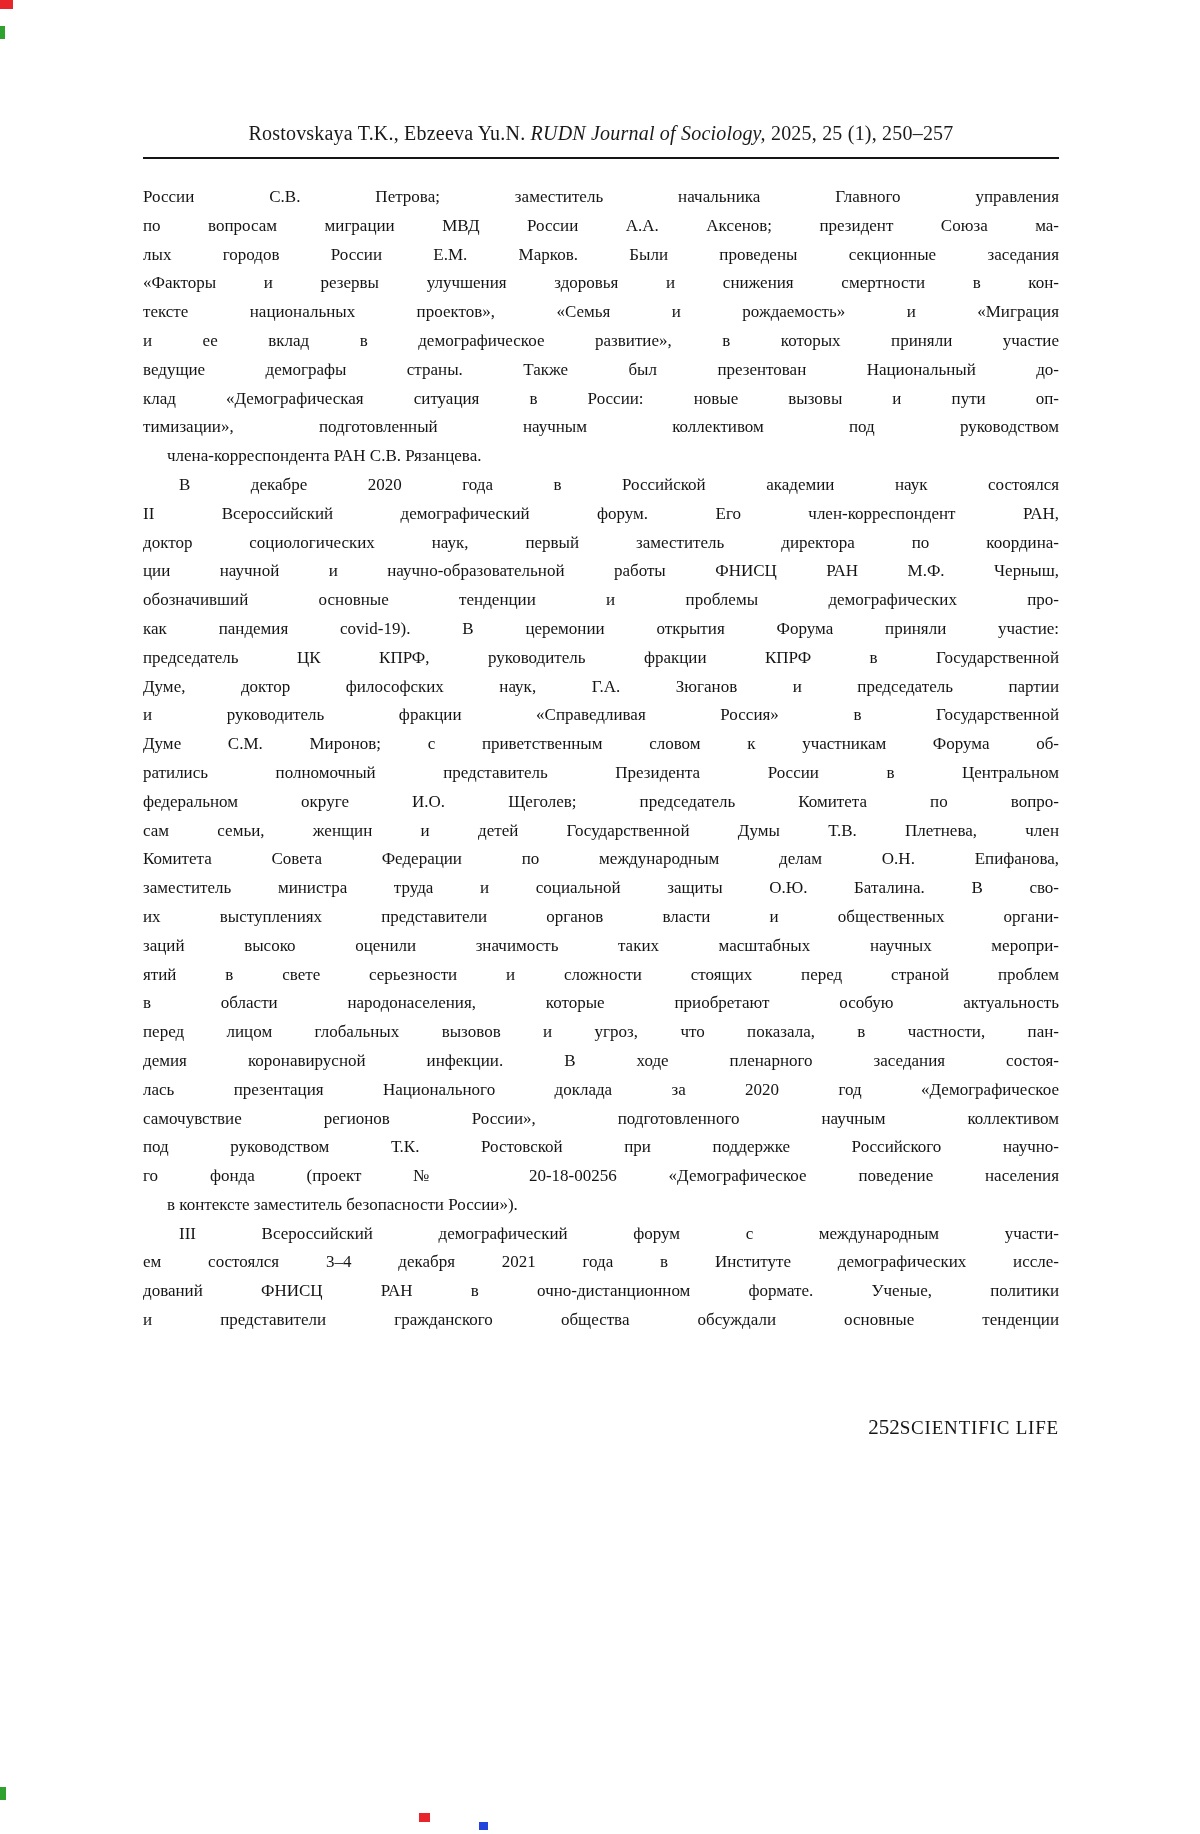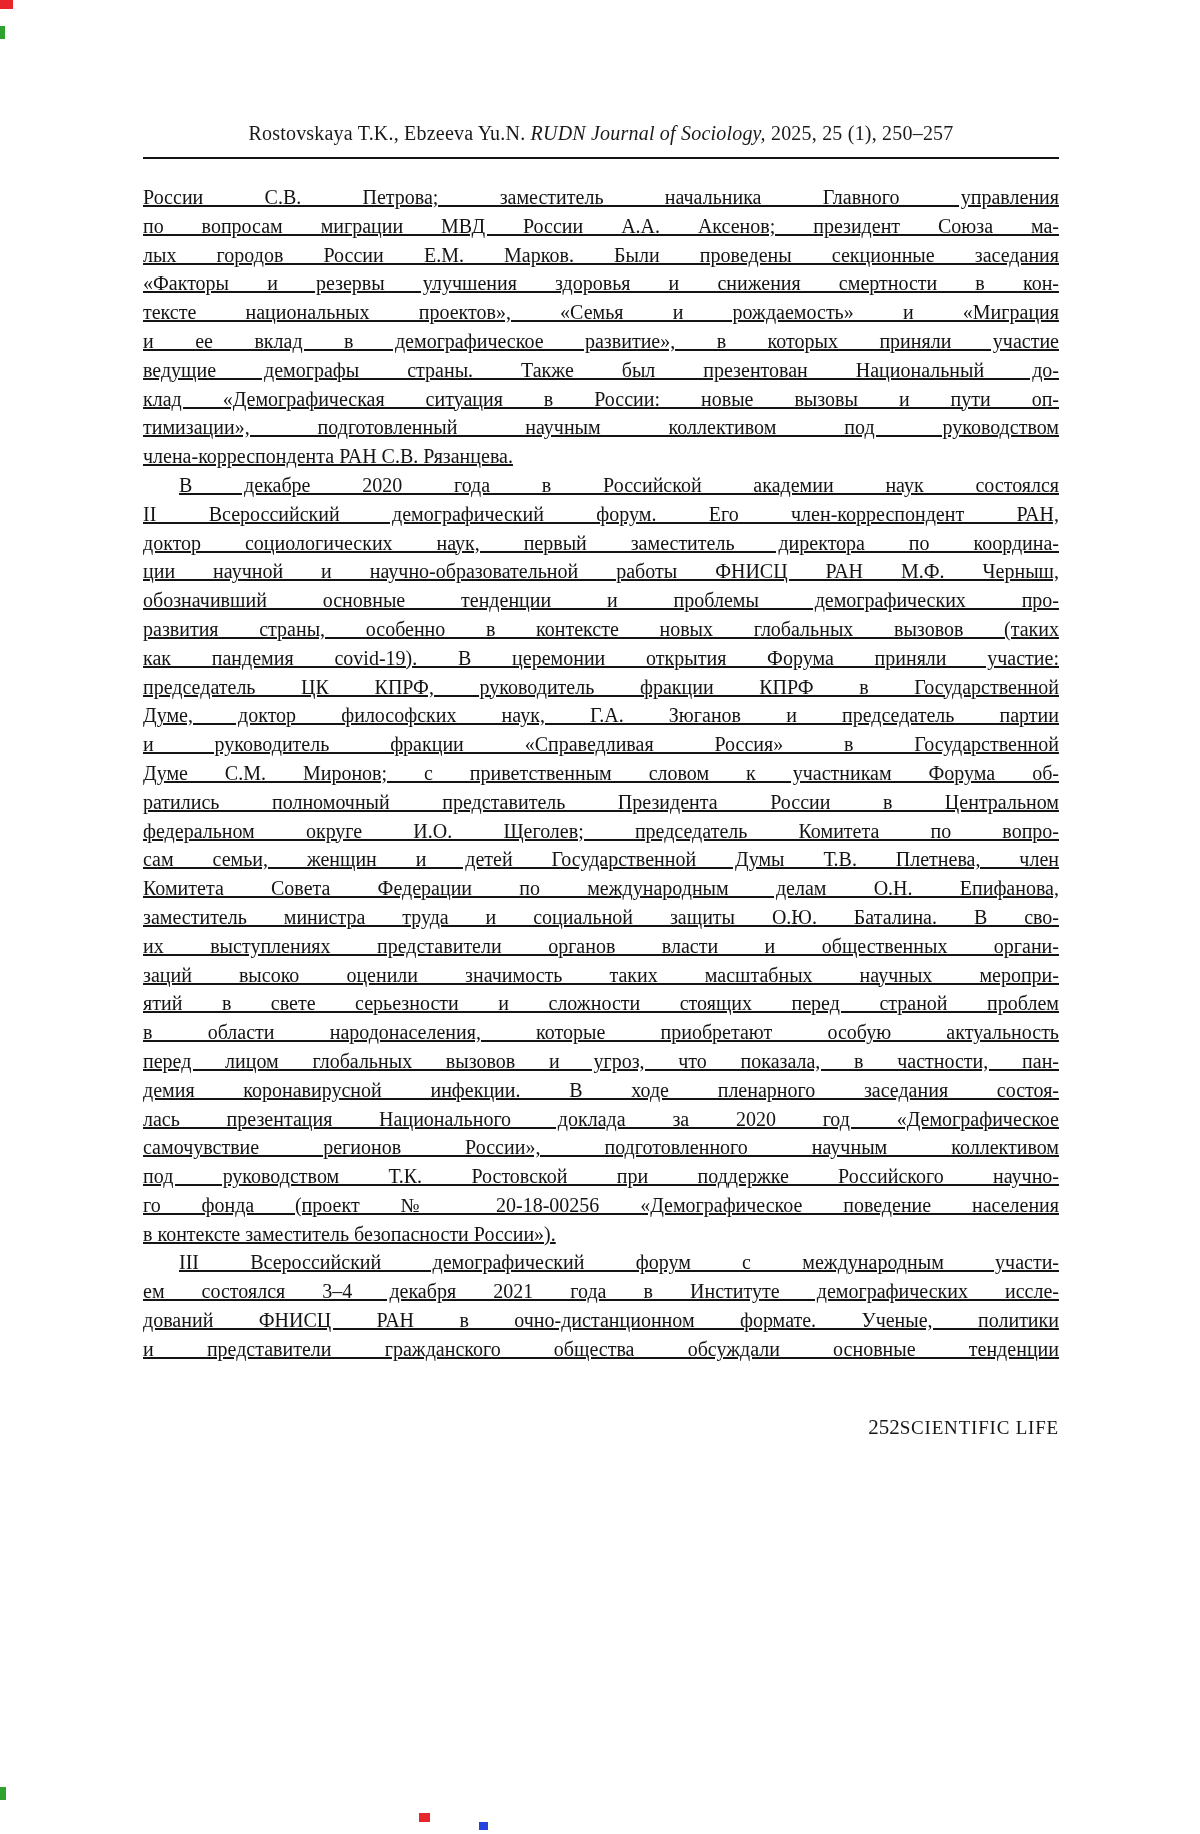--- a/index.html
+++ b/index.html
@@ -35,31 +35,30 @@
   }
   .running-head .italic { font-style: italic; }
   .head-rule {
     margin-top: 12px;
     height: 0;
     border: none;
     border-top: 2px solid #151515;
   }
   .body-text {
     margin-top: 24px;
-    font-size: 20px;
+    font-size: 17px;
     line-height: 28.8px;
     color: #141414;
-    text-decoration: underline;
   }
   .paragraph { margin: 0; }
   .line {
     text-align: justify;
     text-align-last: justify;
   }
-  .line.last { text-align-last: left; }
+  .line.last { text-align-last: left; margin-left: 24px; }
   .line.first { padding-left: 36px; }
   .footer {
     position: absolute;
     left: 143px;
     top: 1415px;
     width: 916px;
     display: flex;
     justify-content: flex-end;
     align-items: baseline;
   }
@@ -99,21 +98,20 @@
           <div class="line">клад «Демографическая ситуация в России: новые вызовы и пути оп-</div>
           <div class="line">тимизации», подготовленный научным коллективом под руководством</div>
           <div class="line last">члена-корреспондента РАН С.В. Рязанцева.</div>
         </div>
         <div class="paragraph">
           <div class="line first">В декабре 2020 года в Российской академии наук состоялся</div>
           <div class="line">II Всероссийский демографический форум. Его член-корреспондент РАН,</div>
           <div class="line">доктор социологических наук, первый заместитель директора по координа-</div>
           <div class="line">ции научной и научно-образовательной работы ФНИСЦ РАН М.Ф. Черныш,</div>
           <div class="line">обозначивший основные тенденции и проблемы демографических про-</div>
-          <div class="line">развития страны, особенно в контексте новых глобальных вызовов (таких</div>
           <div class="line">как пандемия covid-19). В церемонии открытия Форума приняли участие:</div>
           <div class="line">председатель ЦК КПРФ, руководитель фракции КПРФ в Государственной</div>
           <div class="line">Думе, доктор философских наук, Г.А. Зюганов и председатель партии</div>
           <div class="line">и руководитель фракции «Справедливая Россия» в Государственной</div>
           <div class="line">Думе С.М. Миронов; с приветственным словом к участникам Форума об-</div>
           <div class="line">ратились полномочный представитель Президента России в Центральном</div>
           <div class="line">федеральном округе И.О. Щеголев; председатель Комитета по вопро-</div>
           <div class="line">сам семьи, женщин и детей Государственной Думы Т.В. Плетнева, член</div>
           <div class="line">Комитета Совета Федерации по международным делам О.Н. Епифанова,</div>
           <div class="line">заместитель министра труда и социальной защиты О.Ю. Баталина. В сво-</div>

